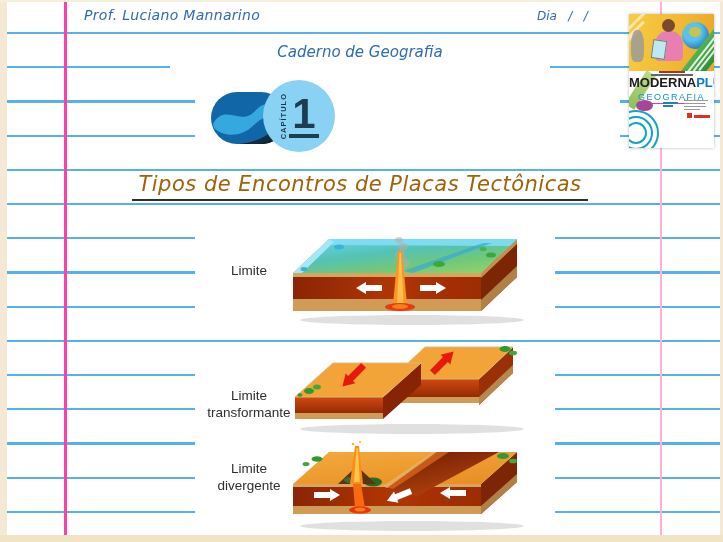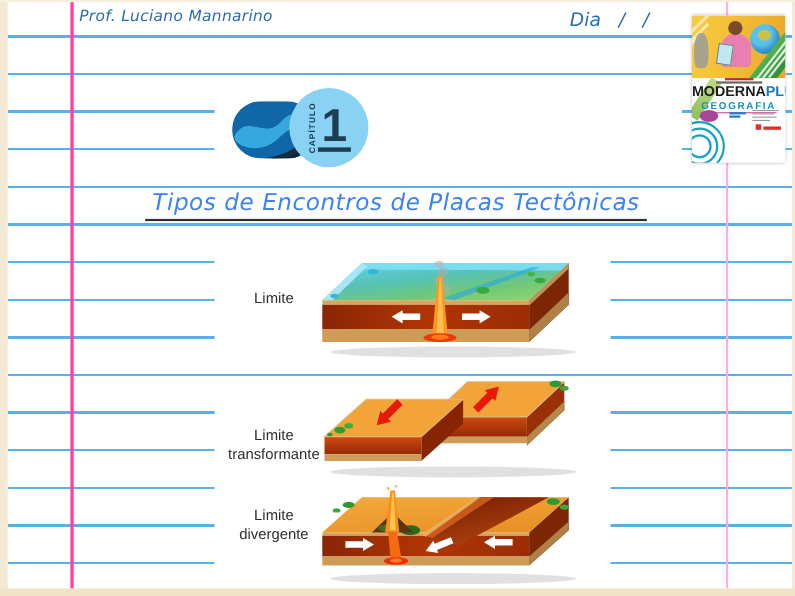--- a/index.html
+++ b/index.html
@@ -10,22 +10,22 @@
     background:repeating-linear-gradient(180deg, transparent 0px, transparent 32px,
       #56b1ea 32px, #56b1ea 34.2px);}
   .edge-left{position:absolute;left:0;top:0;bottom:0;width:7px;background:#f4e9d4;}
   .edge-right{position:absolute;right:0;top:0;bottom:0;width:3px;background:#f4e9d4;}
   .edge-bottom{position:absolute;left:0;right:0;bottom:0;height:7px;background:#f1e3c6;}
   .edge-top{position:absolute;left:0;right:0;top:0;height:2px;background:#f7efdd;}
   .pink-left{position:absolute;left:64px;top:0;bottom:7px;width:3px;background:#ff3fa8;}
   .pink-right{position:absolute;left:660px;top:0;bottom:7px;width:2px;background:#ffaede;}
 
   .hand{font-family:"DejaVu Sans", sans-serif;font-style:italic;color:#2b6cb3;}
-  .prof{position:absolute;left:72px;top:7px;font-size:14px;letter-spacing:.3px;}
-  .date{position:absolute;left:518px;top:9px;font-size:17px;white-space:pre;}
+  .prof{position:absolute;left:84px;top:7px;font-size:14px;letter-spacing:.3px;}
+  .date{position:absolute;left:537px;top:9px;font-size:12px;white-space:pre;}
   .caderno-box{position:absolute;left:170px;top:37px;width:380px;height:32px;background:#fff;
     text-align:center;line-height:30px;font-size:15px;}
 
   .chapter-box{position:absolute;left:195px;top:70px;width:425px;height:90px;background:#fff;}
   .wave-logo{position:absolute;left:16px;top:22px;width:76px;height:52px;}
   .cap-circle{position:absolute;left:68px;top:10px;width:72px;height:72px;border-radius:50%;
     background:#8ad2f3;display:flex;align-items:center;justify-content:center;}
   .cap-vert{writing-mode:vertical-rl;transform:rotate(180deg);font-size:7.5px;font-weight:bold;
     letter-spacing:1px;color:#14384f;margin-right:1px;}
   .cap-one{font-size:42px;font-weight:bold;color:#1d3d52;line-height:.95;
@@ -55,33 +55,33 @@
   .ribbon-tail{position:absolute;left:6px;top:56px;width:11px;height:40px;transform:rotate(33deg);
     background:linear-gradient(#bcd98a,#8fbf5a);}
   .authors{position:absolute;left:0;right:0;top:57px;display:flex;flex-direction:column;
     align-items:center;gap:1.5px;}
   .a-bar{height:1.5px;background:#b03030;}
   .a-bar2{height:1.5px;background:#666;}
   .brand{position:absolute;left:0;right:0;top:61px;text-align:center;font-weight:bold;
     font-size:13px;letter-spacing:0;color:#1c1c1c;}
   .brand .plus{color:#0e7ac4;}
   .subject{position:absolute;left:0;right:0;top:72px;text-align:center;}
-  .subject span{display:inline-block;font-size:9px;font-weight:bold;color:#0e93be;
+  .subject span{display:inline-block;font-size:9px;font-weight:normal;color:#0e93be;
     letter-spacing:1.5px;border-bottom:1.5px solid #d8439e;padding-bottom:1px;}
   .badge{position:absolute;left:7px;top:86px;width:17px;height:11px;border-radius:50%;
     background:#a8449a;}
   .mini-blue{position:absolute;left:34px;width:15px;height:1.5px;background:#2a7ac0;}
   .mini-gray{position:absolute;left:55px;width:24px;height:1px;background:#999;}
   .arc{position:absolute;border:2px solid #14a4c0;border-radius:50%;background:transparent;}
   .red-logo-sq{position:absolute;right:22px;top:99px;width:5px;height:5px;background:#e03020;}
   .red-logo-bar{position:absolute;right:4px;top:101px;width:16px;height:2.5px;background:#e03020;}
 
   .main-title{position:absolute;left:120px;top:171px;width:480px;height:31px;background:#fff;
     text-align:center;font-family:"DejaVu Sans", sans-serif;font-style:italic;}
-  .main-title span{display:inline-block;font-size:21px;color:#3b82f6;letter-spacing:.5px;
+  .main-title span{display:inline-block;font-size:21px;color:#a16207;letter-spacing:.5px;
     border-bottom:2px solid #2e2e2e;padding:0 6px 1px 6px;line-height:27px;}
 
   .row{position:absolute;left:195px;width:360px;background:#fff;}
   .row-1{top:220px;height:110px;}
   .row-2{top:343px;height:90px;}
   .row-3{top:438px;height:94px;}
   .dlabel{position:absolute;left:2px;width:104px;text-align:center;font-size:13.5px;
     color:#2e2e2e;line-height:17px;}
   .row-1 .dlabel{top:42px;} .row-2 .dlabel{top:44px;} .row-3 .dlabel{top:22px;}
   .dsvg{position:absolute;left:92px;width:255px;height:95px;}
@@ -94,20 +94,21 @@
   <div class="paper-lines"></div>
   <div class="pink-left"></div>
   <div class="pink-right"></div>
   <div class="edge-left"></div>
   <div class="edge-right"></div>
   <div class="edge-bottom"></div>
   <div class="edge-top"></div>
 
   <div class="prof hand">Prof. Luciano Mannarino</div>
   <div class="date hand">Dia   /   /</div>
+  <div class="caderno-box hand">Caderno de Geografia</div>
 
   <div class="chapter-box">
     <svg class="wave-logo" viewBox="0 0 76 52">
       <path d="M26,0 h24 a26,26 0 0 1 0,52 h-24 a26,26 0 0 1 0,-52 z" fill="#1066a6"></path>
       <path d="M2,32 C14,10 30,36 45,18 C55,7 70,10 74,22 L74,30 C62,20 52,24 43,33 C30,46 12,45 3,36 Z" fill="#35a8e0"></path>
       <path d="M28,52 C45,50 62,44 70,31 L74,37 A26,26 0 0 1 48,52 Z" fill="#0d2438"></path>
       <path d="M36,52 C48,48 60,42 68,33 L72,38 C64,48 50,52 42,52 Z" fill="#122c40"></path>
     </svg>
     <div class="cap-circle">
       <span class="cap-vert">CAPÍTULO</span>

